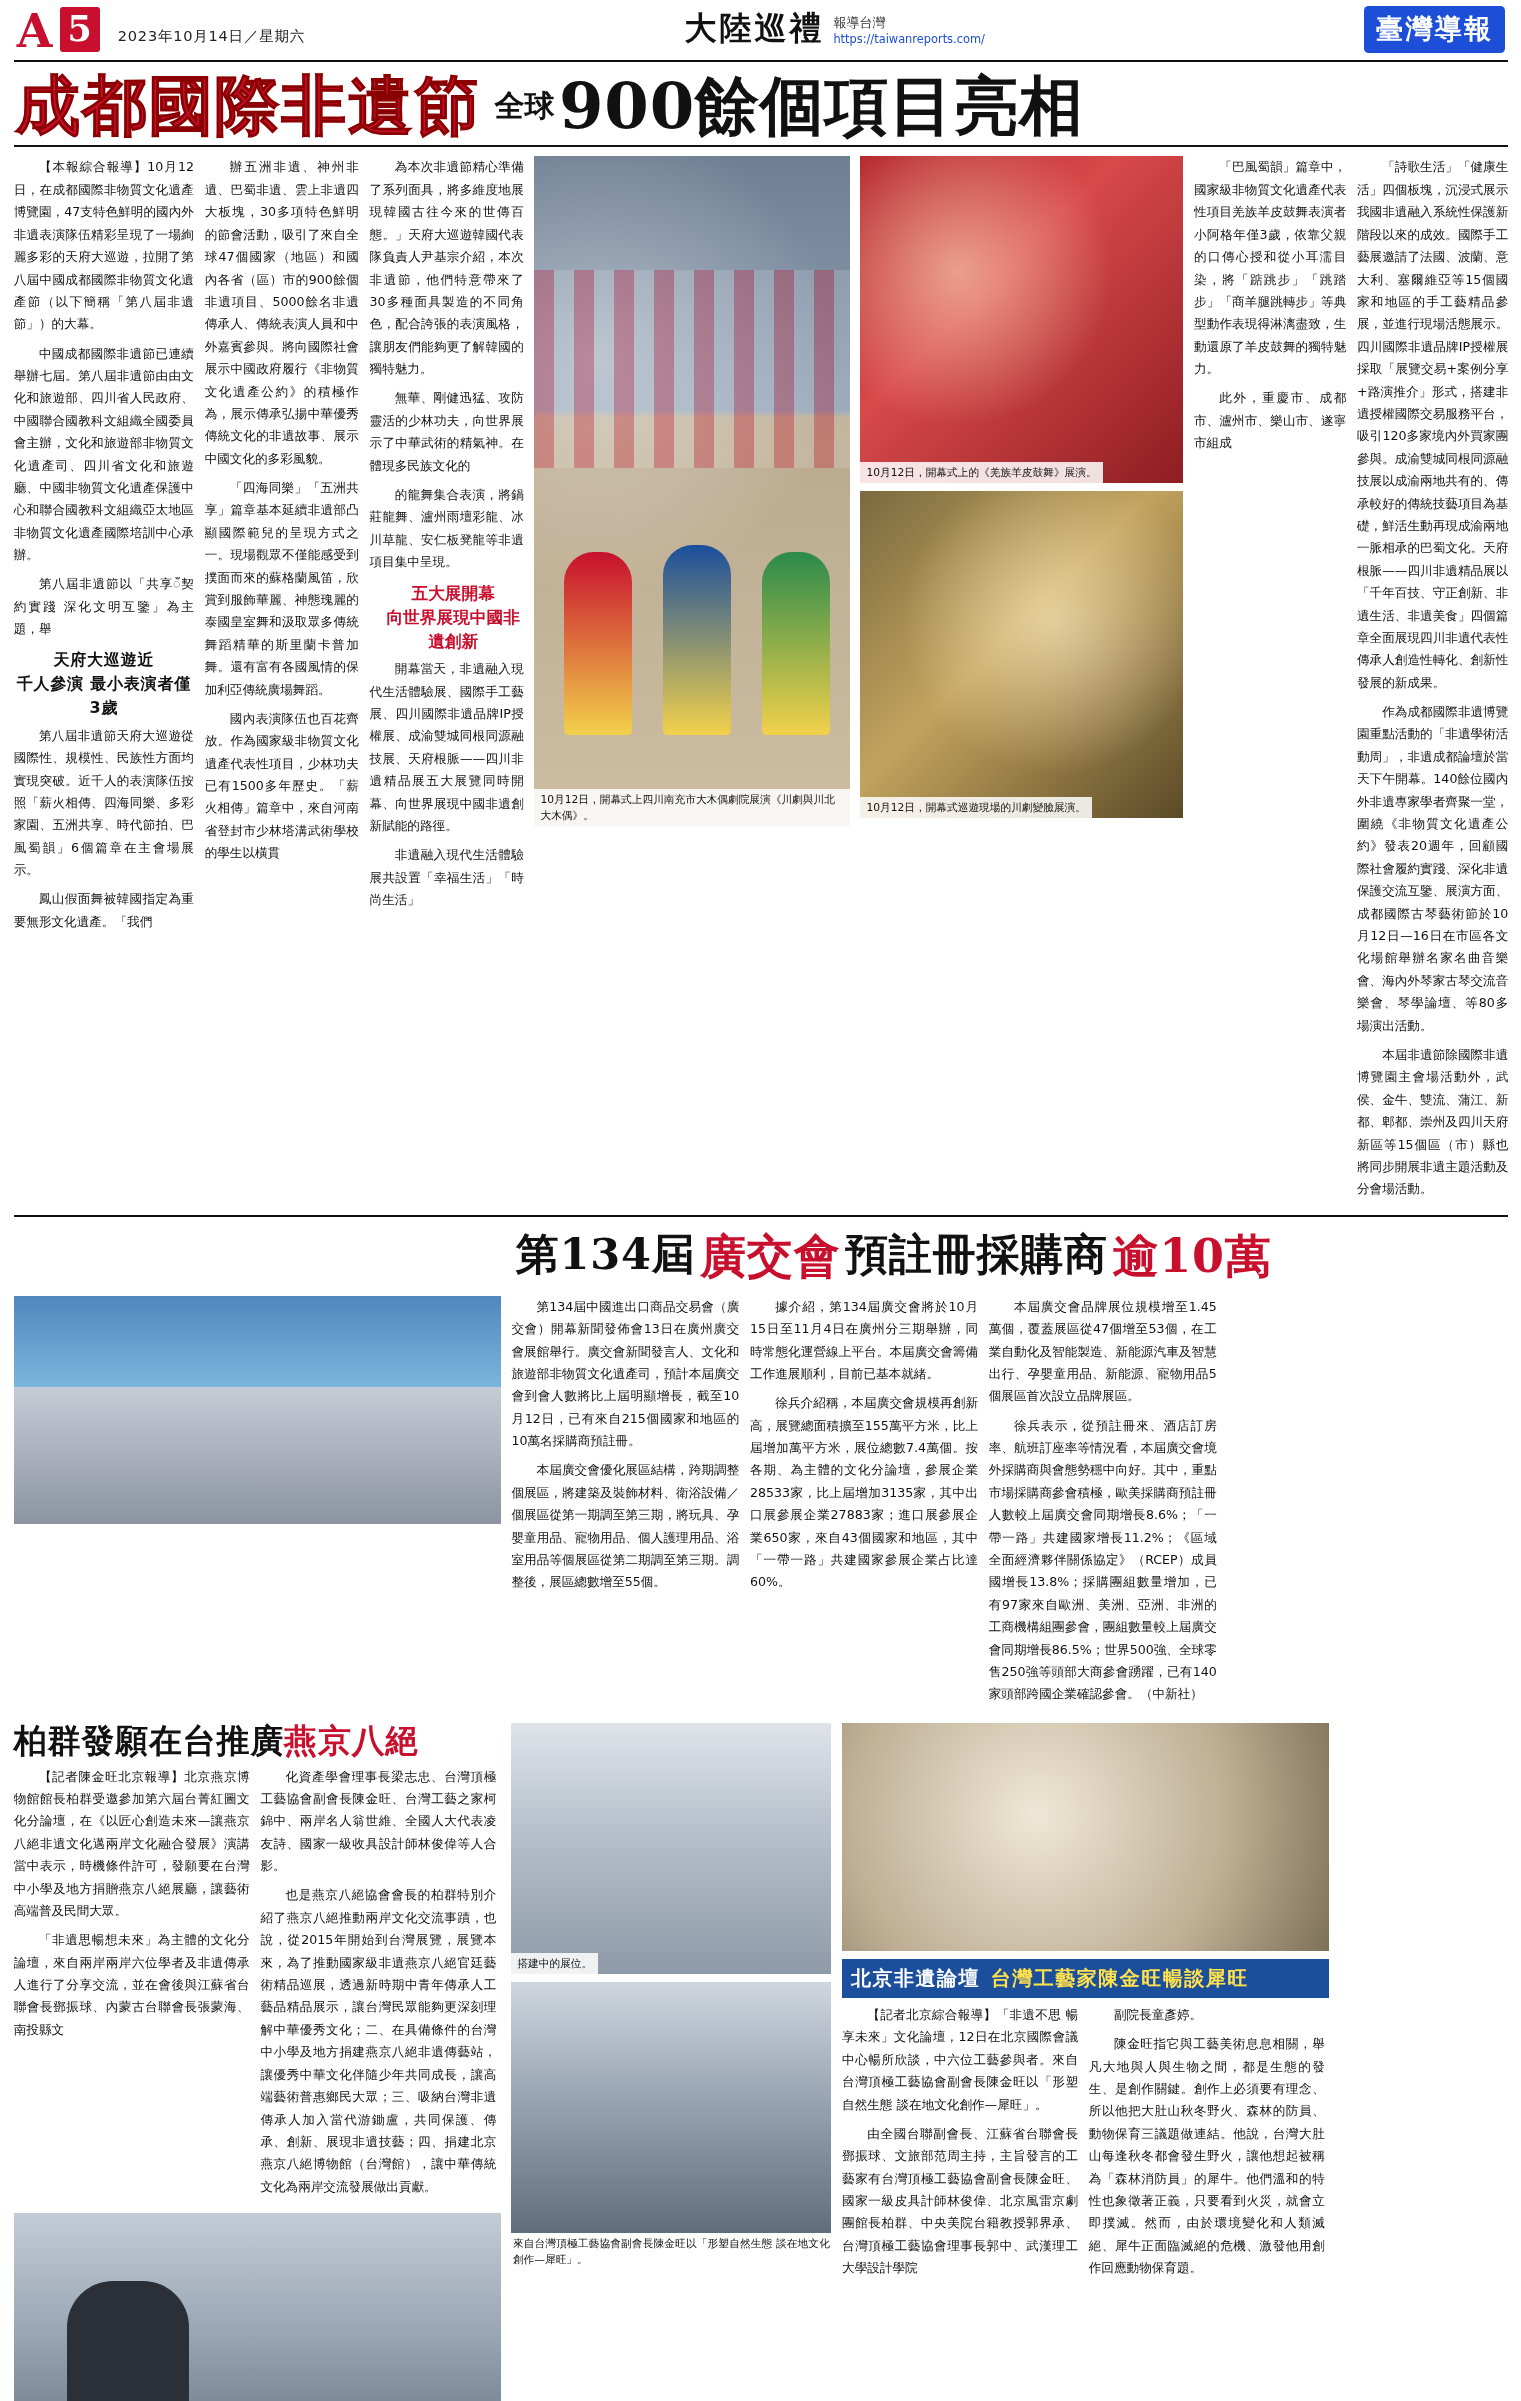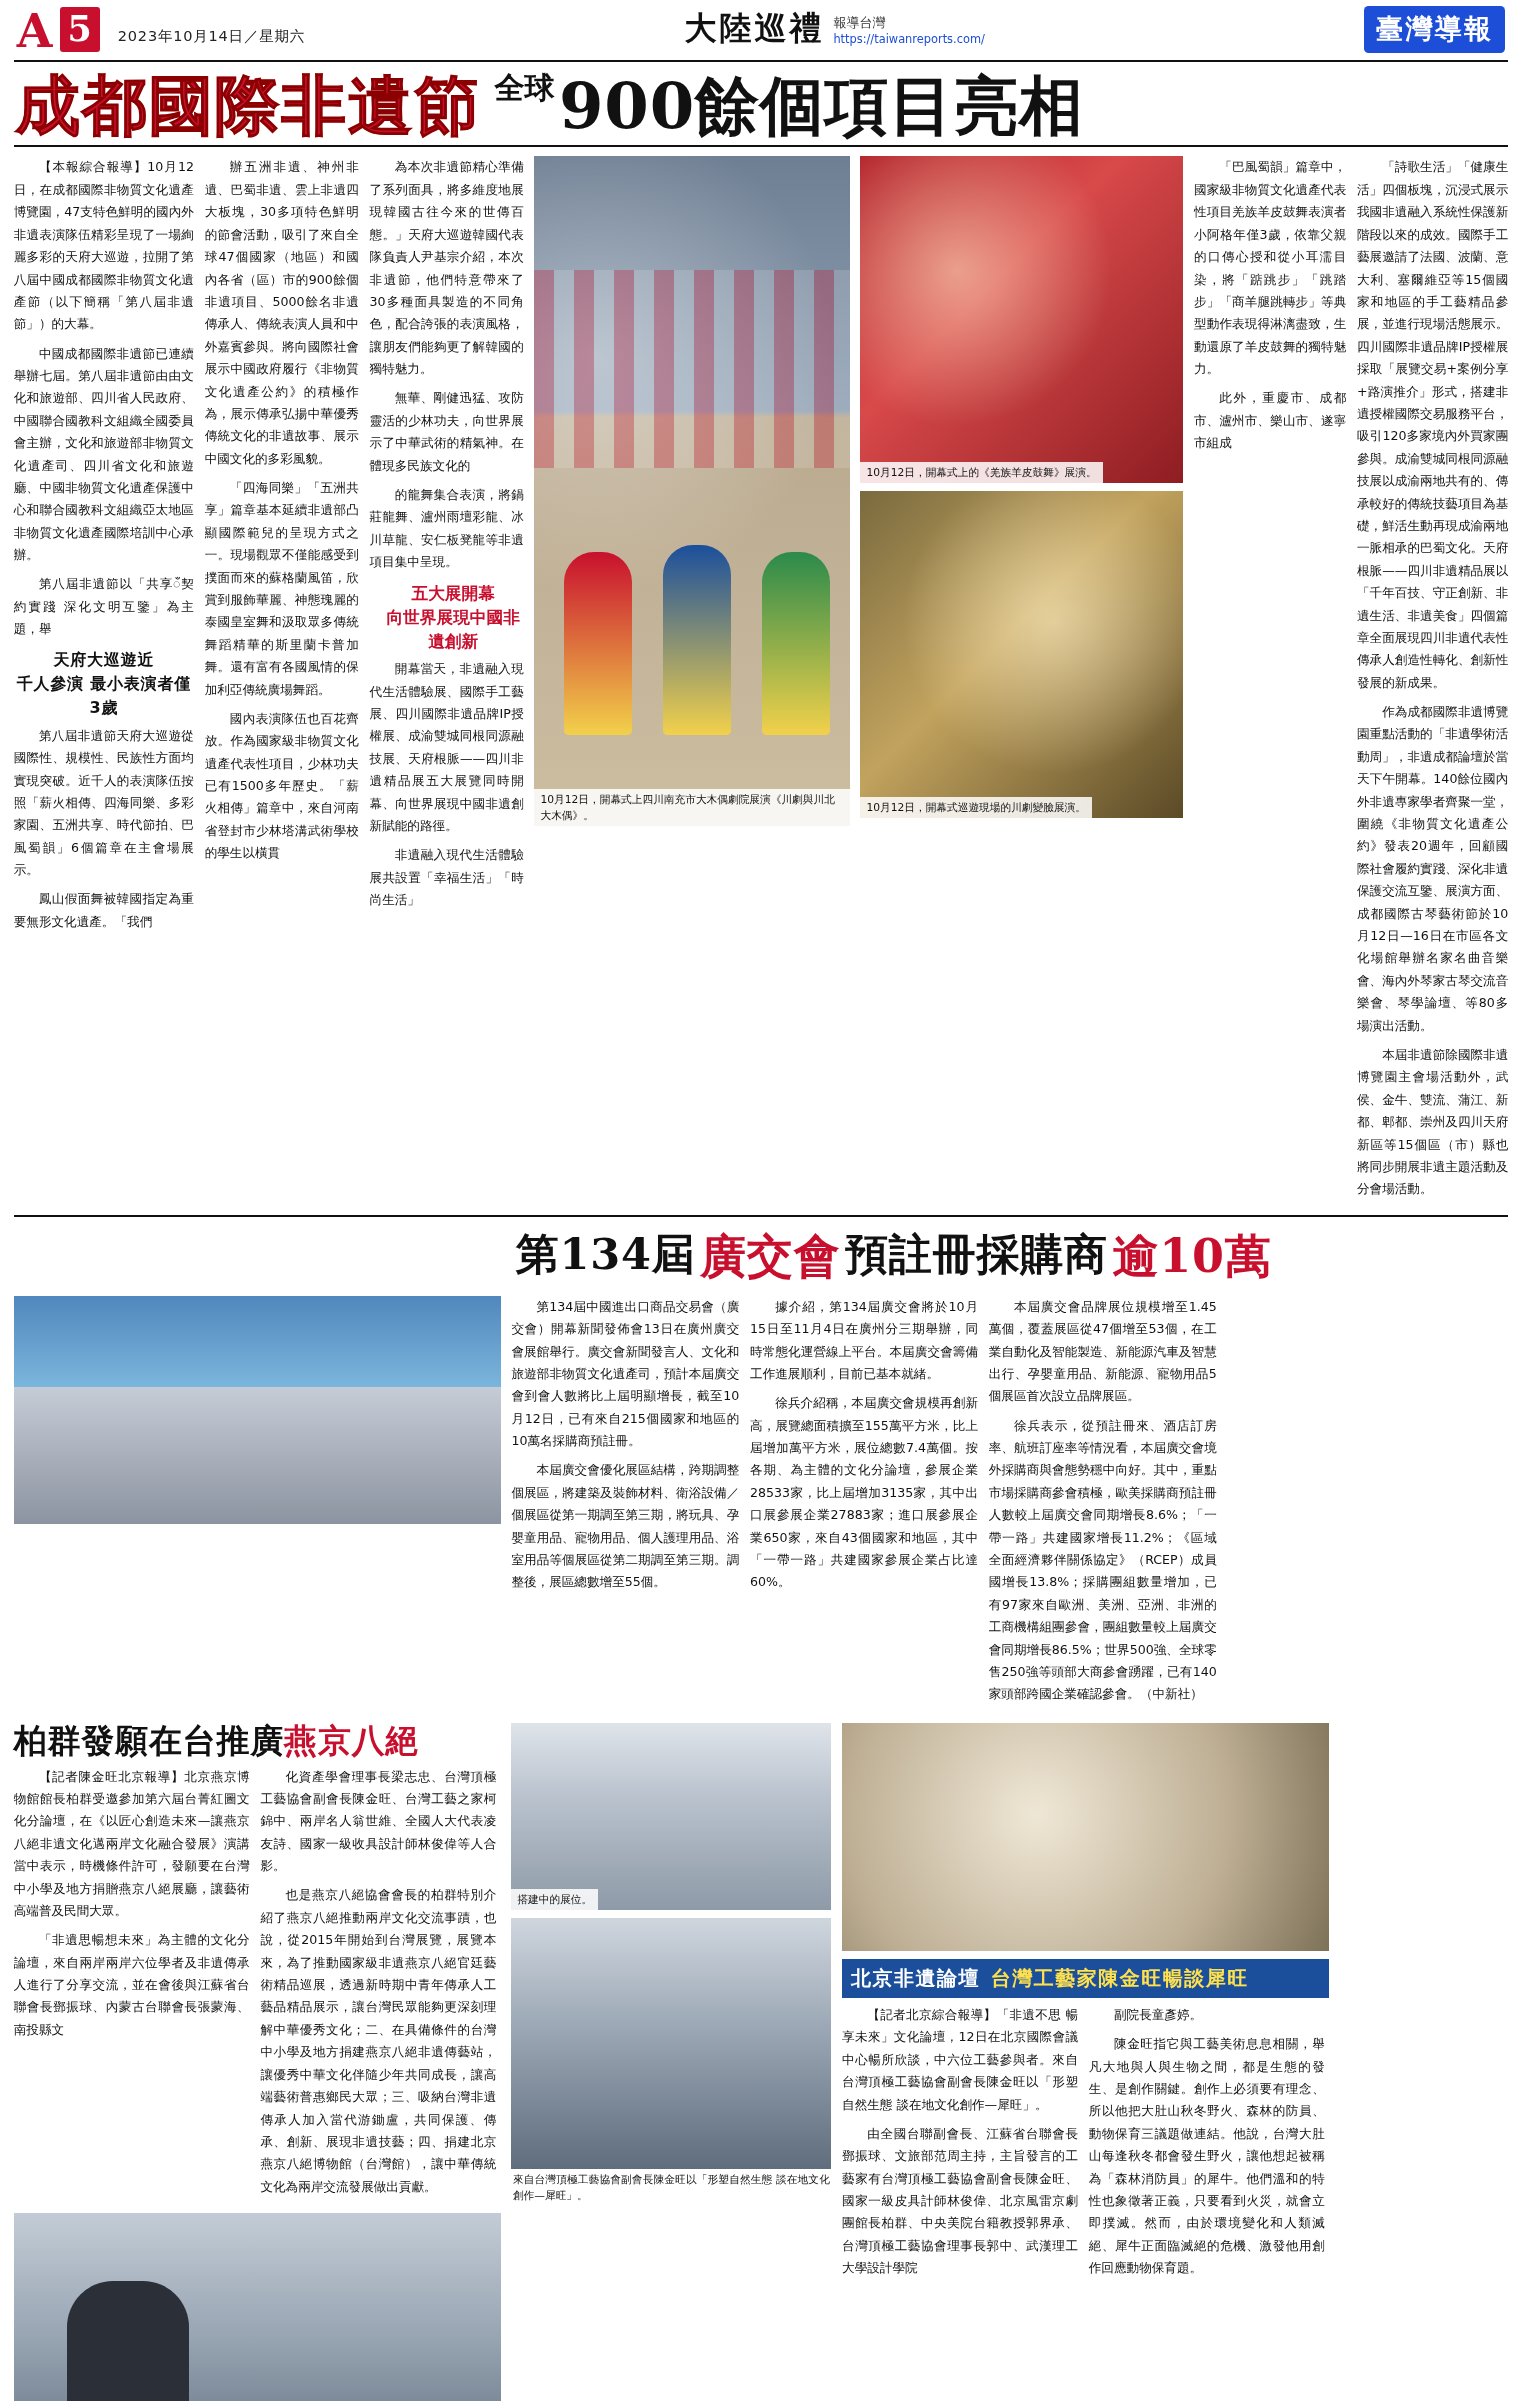--- a/index.html
+++ b/index.html
@@ -15,21 +15,21 @@
   .mh-center{flex:1;display:flex;align-items:flex-end;justify-content:center;gap:9px;}
   .mh-sec{font-size:32px;font-weight:bold;letter-spacing:3px;color:#111;}
   .mh-sub{font-size:13px;color:#333;line-height:1.3;margin-bottom:3px;}
   .mh-sub .url{color:#1d4ed8;font-size:11.4px;}
   .mh-right{display:flex;align-items:center;}
   .mh-brand{background:#1d4ed8;color:#fff;font-size:27px;font-weight:bold;letter-spacing:2.3px;padding:4.6px 12px 6px 12px;border-radius:4.6px;font-family:"DejaVu Serif","Liberation Serif",serif;}
 
   
   .headline-row{display:flex;align-items:flex-end;gap:13.7px;padding:10.7px 1.5px 7.6px 1.5px;border-bottom:2.3px solid #111;}
   .hl-main{font-family:"DejaVu Serif","Liberation Serif",serif;font-weight:bold;font-size:65px;color:#c8102e;letter-spacing:1.5px;line-height:1;-webkit-text-stroke:0.8px #8b0000;}
-  .hl-sub-wrap{display:flex;align-items:flex-start;gap:4.6px;}
+  .hl-sub-wrap{display:flex;align-items:center;gap:4.6px;}
   .hl-small{font-family:"DejaVu Serif","Liberation Serif",serif;font-weight:bold;font-size:30px;line-height:.95;color:#111;letter-spacing:0;}
   .hl-big{font-family:"DejaVu Serif","Liberation Serif",serif;font-weight:bold;font-size:64px;color:#111;letter-spacing:0.8px;line-height:1;}
 
   
   .top-body{display:flex;gap:10.7px;padding-top:9px;}
   .col{font-size:12.6px;line-height:1.78;text-align:justify;}
   .col p{margin:0 0 6.8px 0;text-indent:2em;}
   .subhead{text-align:center;font-weight:bold;font-size:16px;line-height:1.5;margin:7.6px 0 4.6px 0;letter-spacing:0.8px;}
   .redhead{color:#c8102e;font-weight:bold;font-size:16.7px;text-align:center;margin:7.6px 0 4.6px 0;line-height:1.45;}
 
@@ -211,21 +211,21 @@
           <p>化資產學會理事長梁志忠、台灣頂極工藝協會副會長陳金旺、台灣工藝之家柯錦中、兩岸名人翁世維、全國人大代表凌友詩、國家一級收具設計師林俊偉等人合影。</p>
           <p>也是燕京八絕協會會長的柏群特別介紹了燕京八絕推動兩岸文化交流事蹟，也說，從2015年開始到台灣展覽，展覽本來，為了推動國家級非遺燕京八絕官廷藝術精品巡展，透過新時期中青年傳承人工藝品精品展示，讓台灣民眾能夠更深刻理解中華優秀文化；二、在具備條件的台灣中小學及地方捐建燕京八絕非遺傳藝站，讓優秀中華文化伴隨少年共同成長，讓高端藝術普惠鄉民大眾；三、吸納台灣非遺傳承人加入當代游鋤盧，共同保護、傳承、創新、展現非遺技藝；四、捐建北京燕京八絕博物館（台灣館），讓中華傳統文化為兩岸交流發展做出貢獻。</p>
         </div>
       </div>
       <div class="ph person" style="height:228px;margin-top:7.6px;">
         <div style="position:absolute;left:53px;bottom:0;width:122px;height:160px;background:#2a2f38;border-radius:46px 46px 0 0;"></div>
       </div>
     </div>
 
     <div style="width:320px">
-      <div class="ph expo" style="height:187px;">
+      <div class="ph expo" style="height:251px;">
         <div class="cap-overlay">搭建中的展位。</div>
       </div>
       <div class="ph conf" style="height:251px;margin-top:7.6px;"></div>
       <div class="caption">來自台灣頂極工藝協會副會長陳金旺以「形塑自然生態 談在地文化創作—犀旺」。</div>
     </div>
 
     <div style="width:487px">
       <div class="ph artifact" style="height:228px;"></div>
       <div class="bluebar" style="margin-top:7.6px;">
         <span>北京非遺論壇</span>

